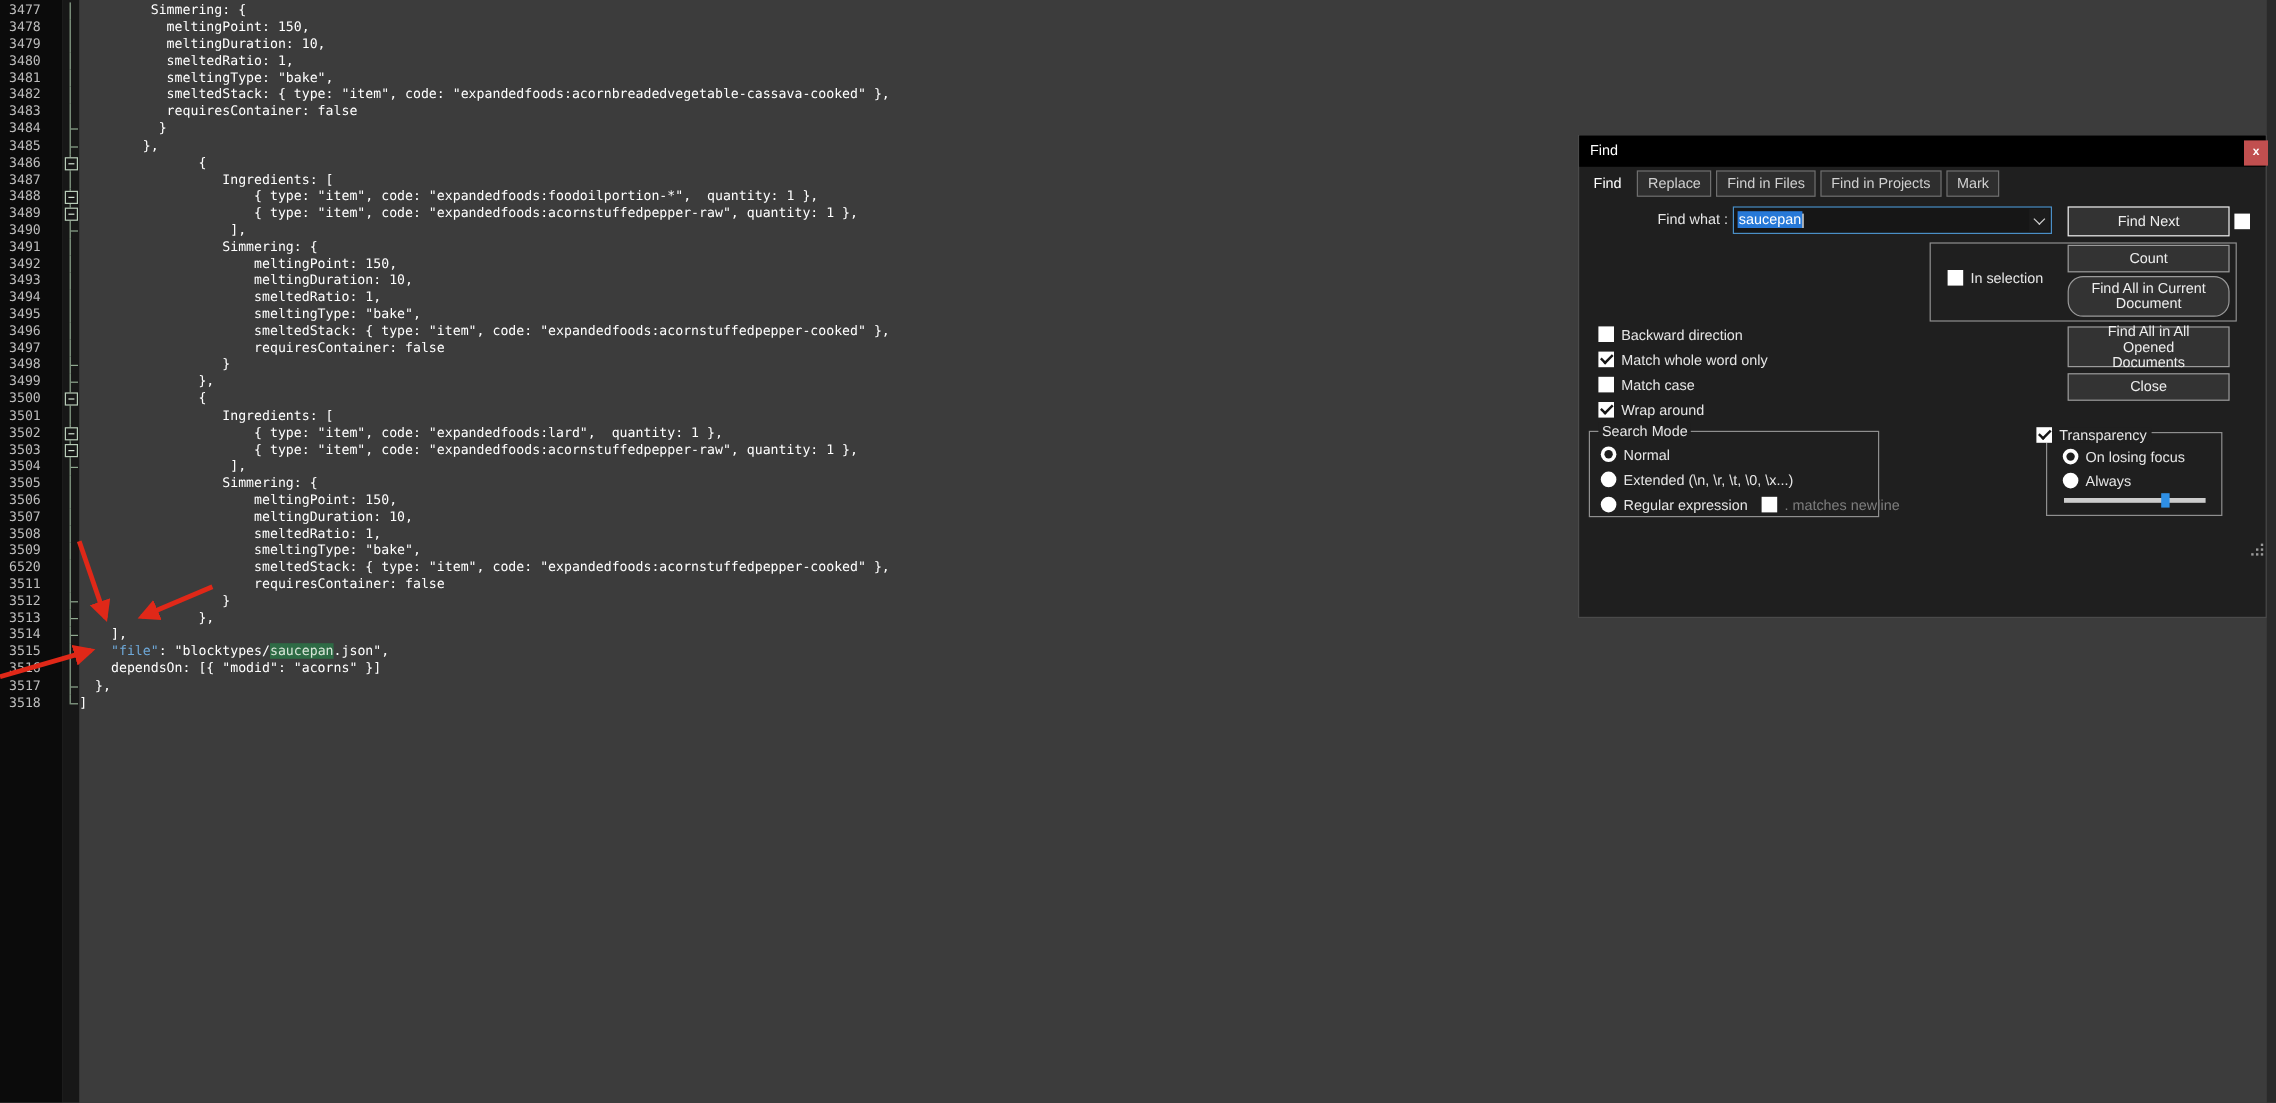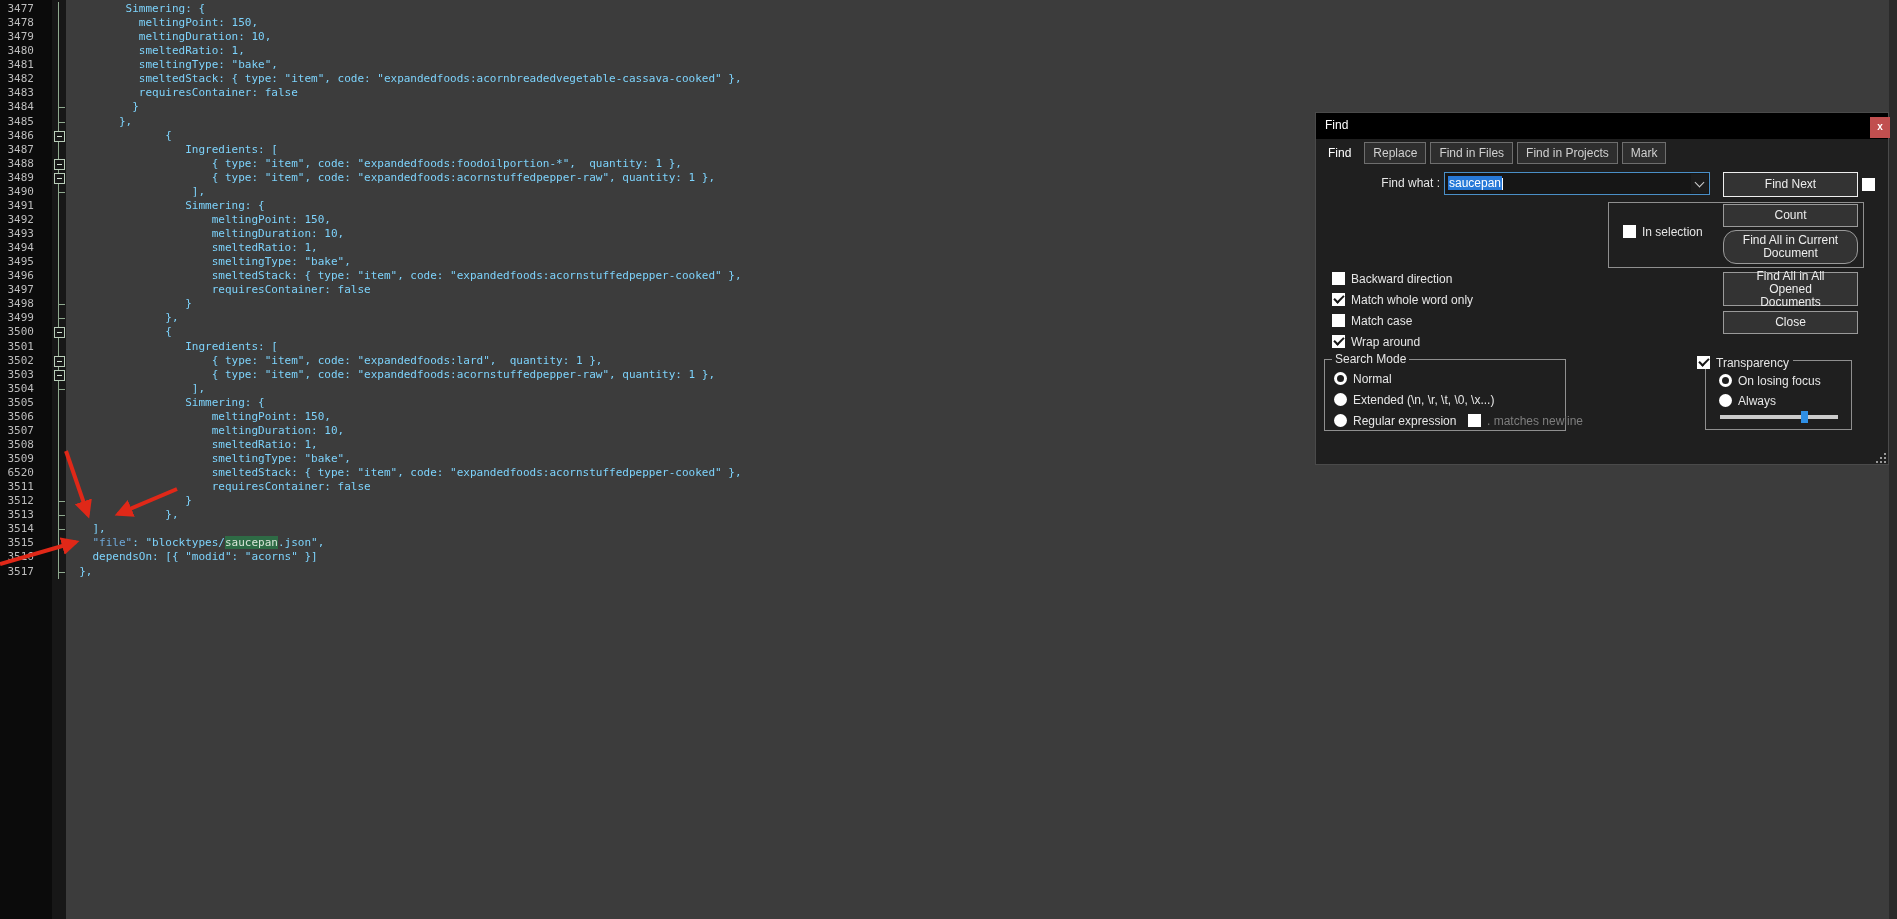--- a/index.html
+++ b/index.html
@@ -14,26 +14,26 @@
   .row{display:flex;height:14.07px;line-height:14.07px;white-space:pre;}
   .ln{display:inline-block;width:34px;text-align:right;color:#bdbdbd;flex:0 0 34px;}
   .fold{position:relative;display:inline-block;width:32px;flex:0 0 32px;}
   .f-line::before,.f-tail::before,.f-box::before{content:"";position:absolute;left:24px;top:0;bottom:0;width:1px;background:#8fa98f;}
   .f-end::before{content:"";position:absolute;left:24px;top:0;height:8px;width:1px;background:#8fa98f;}
   .f-tail::after{content:"";position:absolute;left:25px;top:7px;width:6px;height:1px;background:#8fa98f;}
   .f-end::after{content:"";position:absolute;left:25px;top:7px;width:6px;height:1px;background:#8fa98f;}
   .fbox{position:absolute;left:20px;top:2px;width:9px;height:9px;background:#171717;border:1px solid #b9cdb9;}
   .fbox::after{content:"";position:absolute;left:2px;top:4px;width:5px;height:1px;background:#d4e4d4;}
   .code{color:#d4d4d4;}
-  .c-d{color:#7dd3fc;}
+  .c-d{color:#ffffff;}
   .c-k{color:#6ea8d8;}
   .c-h{color:#d8e6d8;background:#2e6b45;}
   #arrows{position:absolute;left:0;top:0;pointer-events:none;}
   
-  .dialog{position:absolute;left:1315px;top:112px;width:574px;height:353px;background:#1f1f1f;
+  .dialog{position:absolute;left:1315px;top:112px;width:574px;height:403px;background:#1f1f1f;
           border:1px solid #4a4a4a;box-sizing:border-box;font-size:12px;color:#e6e6e6;}
   .titlebar{position:absolute;left:0;top:0;width:100%;height:26px;background:#000;}
   .title{position:absolute;left:9px;top:5px;color:#fff;font-size:12px;}
   .closebtn{position:absolute;left:554px;top:4px;width:20px;height:21px;background:#c14f4f;
             color:#fff;font-size:10px;font-weight:bold;text-align:center;line-height:20px;}
   .tabbar{position:absolute;left:3px;top:29px;display:flex;gap:4px;align-items:flex-end;}
   .tab{padding:3px 8px;border:1px solid #6e6e6e;background:#2e2e2e;color:#d0d0d0;}
   .tab.active{border:none;background:transparent;color:#fff;padding:4px 9px;}
   .lbl-findwhat{position:absolute;left:0;top:63px;width:124px;text-align:right;}
   .combo{position:absolute;left:128px;top:59px;width:266px;height:23px;background:#161616;
@@ -105,20 +105,21 @@
       <div class="row"><span class="ln">3508</span><span class="fold f-line"></span><span class="code"><span class="c-d">                      smeltedRatio: 1,</span></span></div>
       <div class="row"><span class="ln">3509</span><span class="fold f-line"></span><span class="code"><span class="c-d">                      smeltingType: "bake",</span></span></div>
       <div class="row"><span class="ln">6520</span><span class="fold f-line"></span><span class="code"><span class="c-d">                      smeltedStack: { type: "item", code: "expandedfoods:acornstuffedpepper-cooked" },</span></span></div>
       <div class="row"><span class="ln">3511</span><span class="fold f-line"></span><span class="code"><span class="c-d">                      requiresContainer: false</span></span></div>
       <div class="row"><span class="ln">3512</span><span class="fold f-tail"></span><span class="code"><span class="c-d">                  }</span></span></div>
       <div class="row"><span class="ln">3513</span><span class="fold f-tail"></span><span class="code"><span class="c-d">               },</span></span></div>
       <div class="row"><span class="ln">3514</span><span class="fold f-tail"></span><span class="code"><span class="c-d">    ],</span></span></div>
       <div class="row"><span class="ln">3515</span><span class="fold f-line"></span><span class="code"><span class="c-d">    </span><span class="c-k">"file"</span><span class="c-d">: "blocktypes/</span><span class="c-h">saucepan</span><span class="c-d">.json",</span></span></div>
       <div class="row"><span class="ln">3516</span><span class="fold f-line"></span><span class="code"><span class="c-d">    dependsOn: [{ "modid": "acorns" }]</span></span></div>
       <div class="row"><span class="ln">3517</span><span class="fold f-tail"></span><span class="code"><span class="c-d">  },</span></span></div>
+      <div class="row"><span class="ln">3518</span><span class="fold f-end"></span><span class="code"><span class="c-d">]</span></span></div>
     </div>
   <div class="scrollbar"></div>
   <svg id="arrows" width="1897" height="919">
     <defs>
       <marker id="ah" markerWidth="5" markerHeight="5" refX="3.6" refY="2.25" orient="auto" markerUnits="strokeWidth">
         <path d="M0,0 L4.5,2.25 L0,4.5 z" fill="#e02818"></path>
       </marker>
     </defs>
   <line x1="66" y1="451" x2="88" y2="515" stroke="#e02818" stroke-width="4" marker-end="url(#ah)"></line>
       <line x1="177" y1="489" x2="118" y2="514" stroke="#e02818" stroke-width="4" marker-end="url(#ah)"></line>

